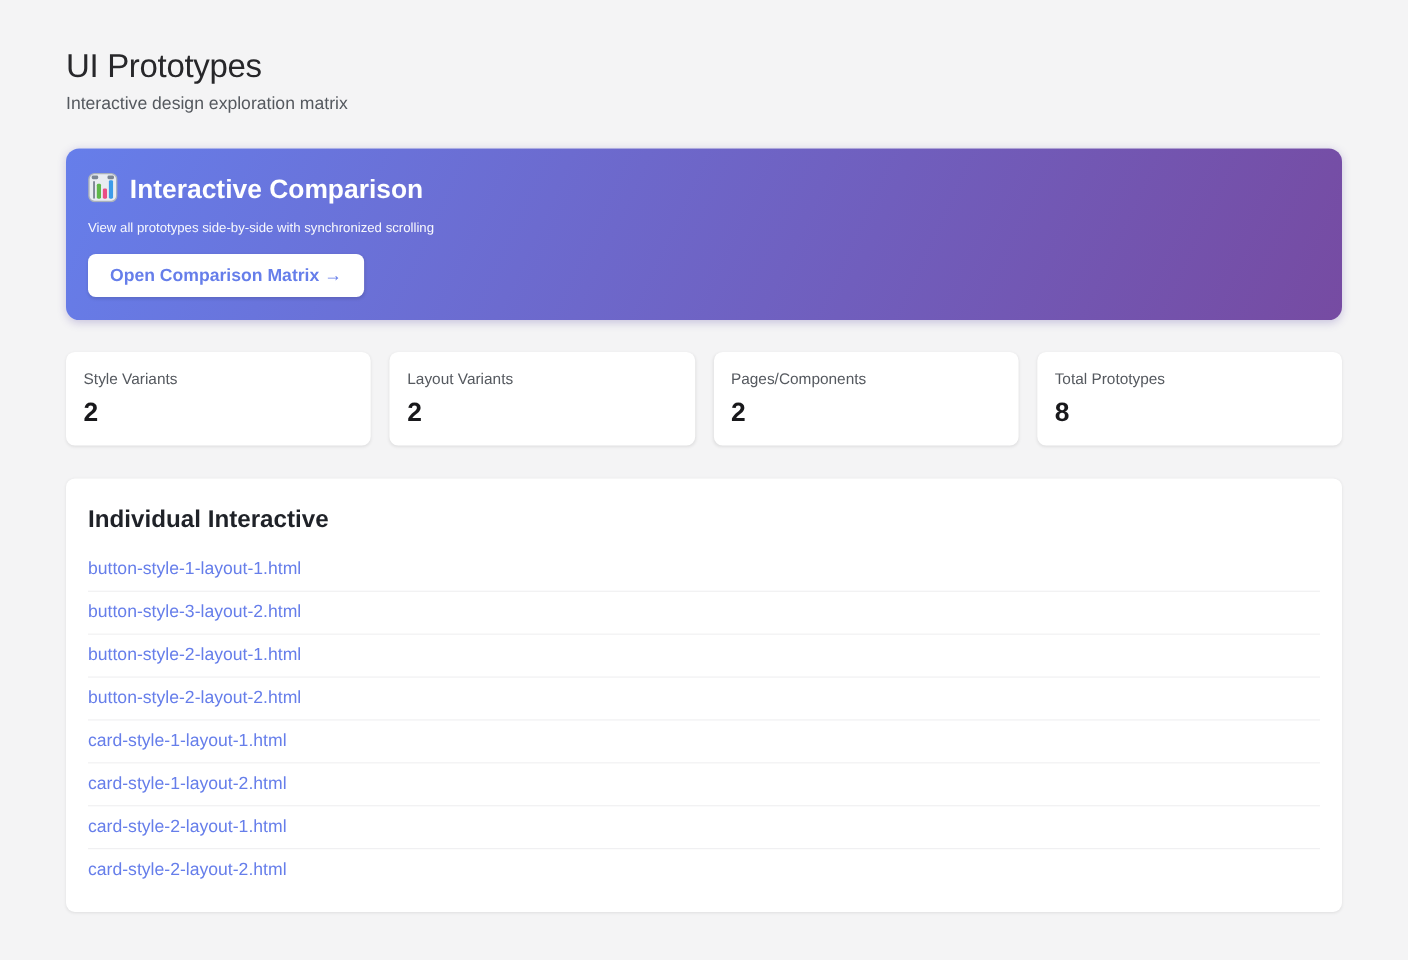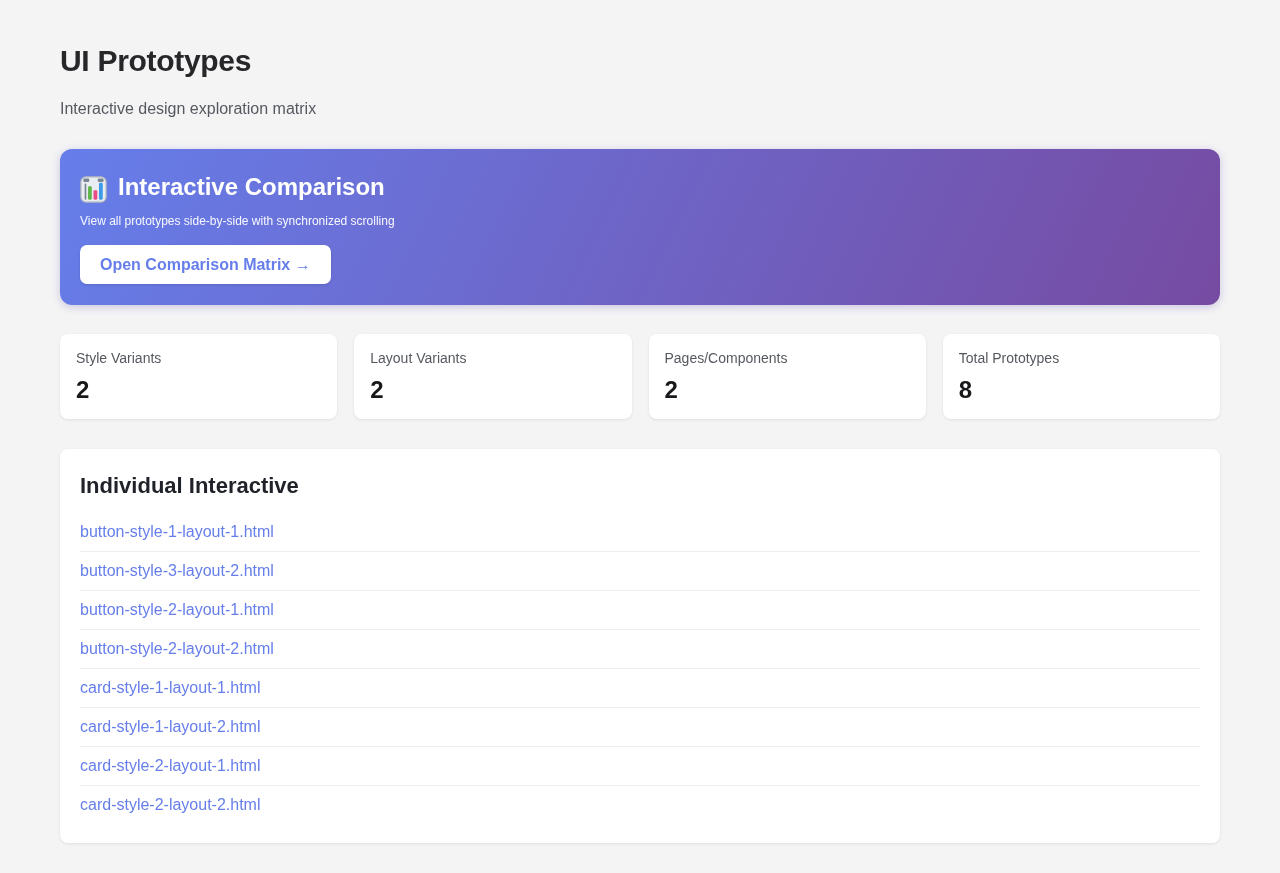--- a/index.html
+++ b/index.html
@@ -11,23 +11,23 @@
     font-family: "Liberation Sans", "DejaVu Sans", sans-serif;
     color: #27272a;
     overflow: hidden;
   }
   .container {
     width: 1160px;
     margin: 0 auto;
     padding-top: 44px;
   }
   .page-title {
-    margin: 0 0 22px;
+    margin: 0 0 8px;
     font-size: 30px;
-    font-weight: 700;
+    font-weight: 400;
     letter-spacing: -0.3px;
     color: #27272a;
   }
   .page-subtitle {
     margin: 0 0 31px;
     font-size: 16px;
     color: #55595f;
   }
   .banner {
     border-radius: 12px;
@@ -35,21 +35,21 @@
     background: linear-gradient(115deg, var(--grad-start, #667eea), var(--grad-end, #764ba2));
     color: #ffffff;
     box-shadow: 0 2px 8px rgba(80, 60, 160, 0.25);
     margin-bottom: 29px;
   }
   .banner-title {
     margin: 0 0 7px;
     font-size: 24px;
     font-weight: 700;
     display: flex;
-    align-items: flex-end;
+    align-items: flex-start;
     gap: 11px;
     line-height: 32px;
   }
   .banner-desc {
     margin: 0 0 13px;
     font-size: 12px;
     line-height: 22px;
     color: rgba(255, 255, 255, 0.95);
     font-weight: 400;
   }

